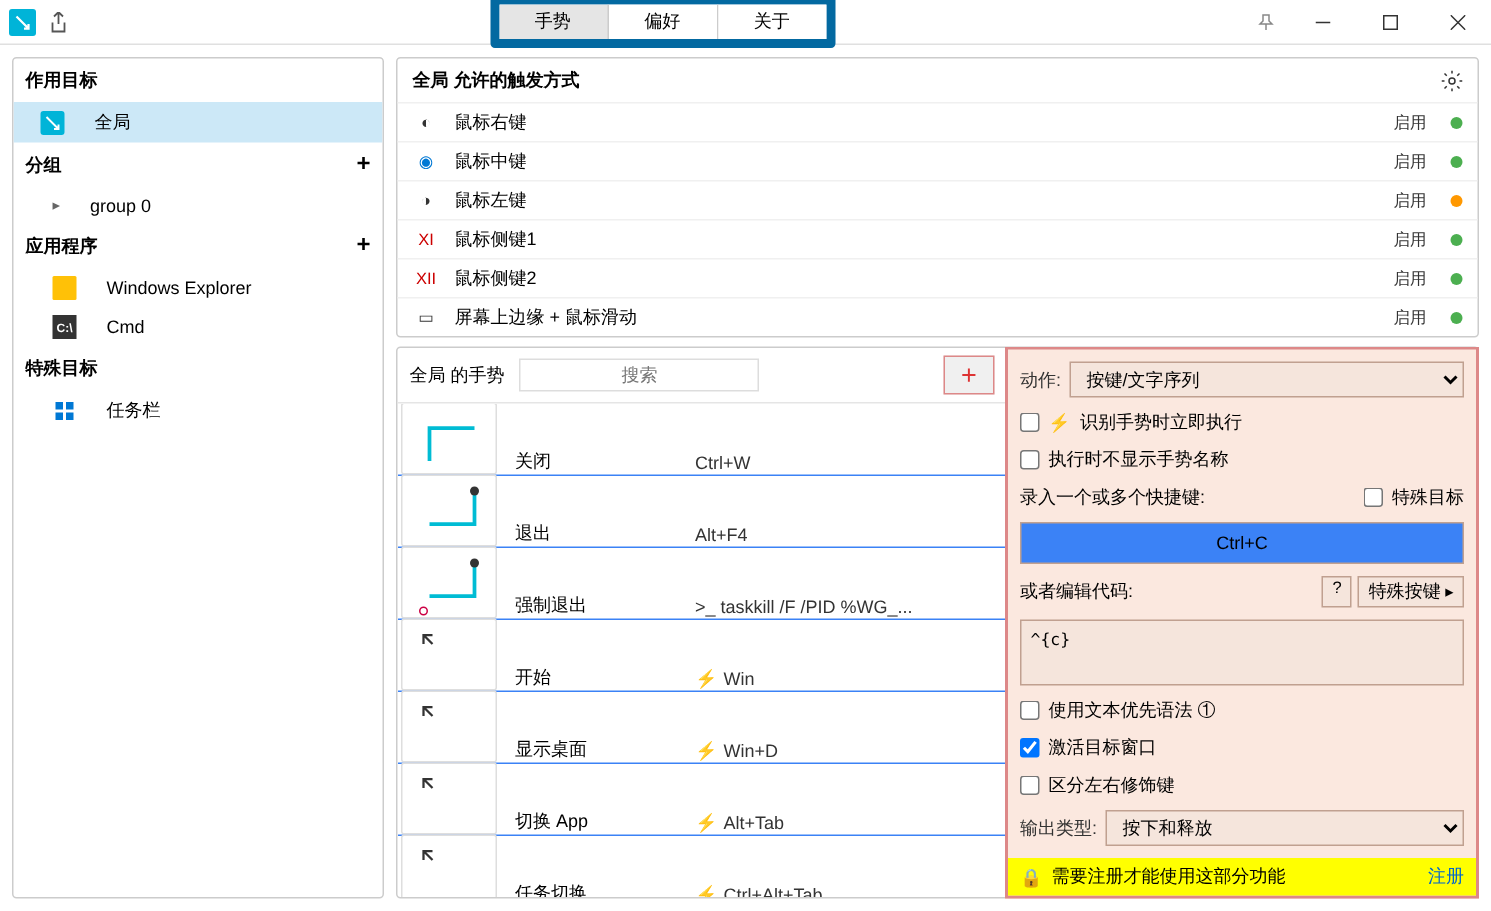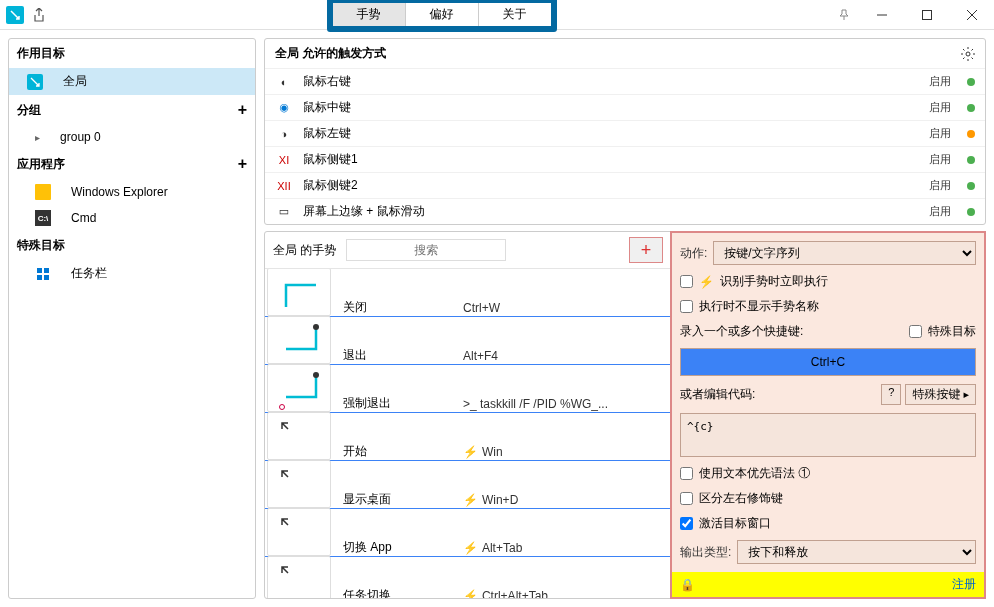--- a/index.html
+++ b/index.html
@@ -331,31 +331,32 @@
             <span class="help-btn">?</span>
             <span class="help-btn"><span>特殊按键</span> ▸</span>
           </div>
         </div>
         <div class="code-box">^{c}</div>
         <div class="checkbox-row">
             <input type="checkbox" style="">
             <span>使用文本优先语法 ①</span>
           </div>
         <div class="checkbox-row">
+            <input type="checkbox" checked="" style="">
+            <span>激活目标窗口</span>
+          </div>
+        <div class="checkbox-row">
             <input type="checkbox" style="">
             <span>区分左右修饰键</span>
-          </div>
-        <div class="checkbox-row">
-            <input type="checkbox" checked="" style="">
-            <span>激活目标窗口</span>
           </div>
         <div class="panel-row">
           <span class="panel-label">输出类型:</span>
           <select><option>按下和释放</option></select>
         </div>
         <div class="register-bar">
           <span class="lock-icon">🔒</span>
+          <span>需要注册才能使用这部分功能</span>
           <span class="register-link">注册</span>
         </div>
       </div>
     </div>
   </div>
 </div>
 
 </body></html>

